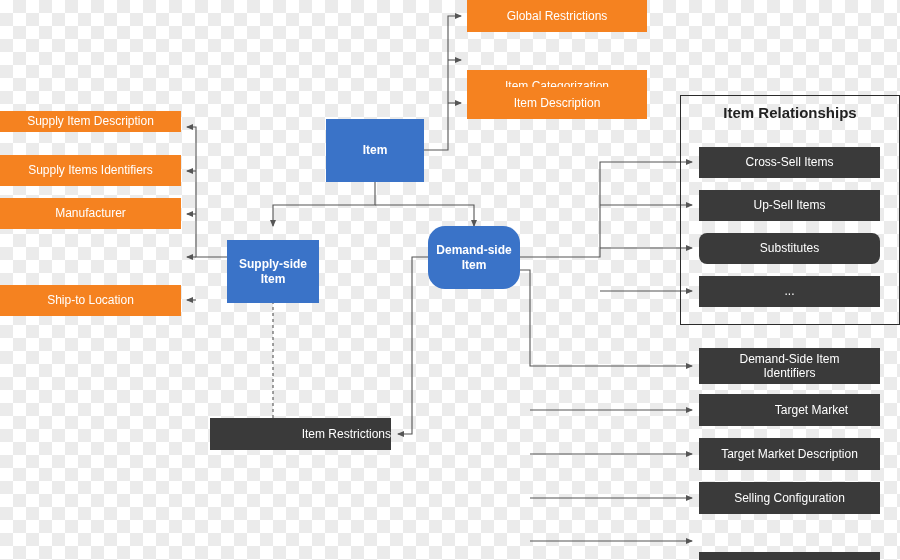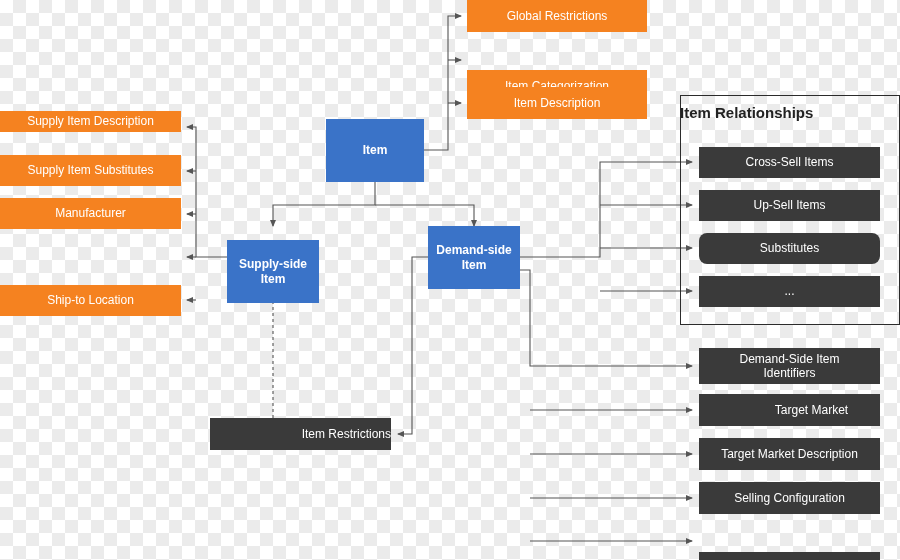--- a/index.html
+++ b/index.html
@@ -44,20 +44,21 @@
     position: absolute;
     box-sizing: border-box;
     border: 1px solid #2b2b2b;
     background: transparent;
   }
   .panel-title {
     position: absolute;
     font-size: 15px;
     font-weight: bold;
     color: #222;
+    text-align: center;
   }
   svg.lines {
     position: absolute;
     left: 0; top: 0;
     width: 900px;
     height: 560px;
     pointer-events: none;
   }
 </style>
 </head>
@@ -113,37 +114,37 @@
     <span>Item Categorization</span>
   </div>
   <div class="node orange" style="left:467px; top:87px; width:180px; height:32px;">
     <span>Item Description</span>
   </div>
 
   <div class="node orange" style="left:0px; top:111px; width:181px; height:21px;">
     <span>Supply Item Description</span>
   </div>
   <div class="node orange" style="left:0px; top:155px; width:181px; height:31px;">
-    <span>Supply Item Substitutes</span>
+    <span>Supply Items Identifiers</span>
   </div>
   <div class="node orange" style="left:0px; top:198px; width:181px; height:31px;">
     <span>Manufacturer</span>
   </div>
   <div class="node orange" style="left:0px; top:285px; width:181px; height:31px;">
     <span>Ship-to Location</span>
   </div>
 
   <div class="node blue" style="left:326px; top:119px; width:98px; height:63px;">
     <span>Item</span>
   </div>
   <div class="node blue" style="left:227px; top:226px; width:92px; height:63px; white-space:pre-line;margin-top:14px;">
     <span style="white-space:pre-line;">Supply-side
 Item</span>
   </div>
-  <div class="node blue" style="left:428px; top:226px; width:92px; height:63px; white-space:pre-line;">
+  <div class="node blue" style="left:428px; top:226px; width:92px; height:63px; white-space:pre-line;border-radius:17px;">
     <span style="white-space:pre-line;">Demand-side
 Item</span>
   </div>
 
   <div class="node dark" style="left:210px; top:418px; width:181px; height:32px;justify-content:flex-end;">
     <span>Item Restrictions</span>
   </div>
 
   <div class="panel" style="left:680px; top:95px; width:220px; height:230px;"></div>
   <div class="panel-title" style="left:680px; top:104px; width:220px;">Item Relationships</div>

